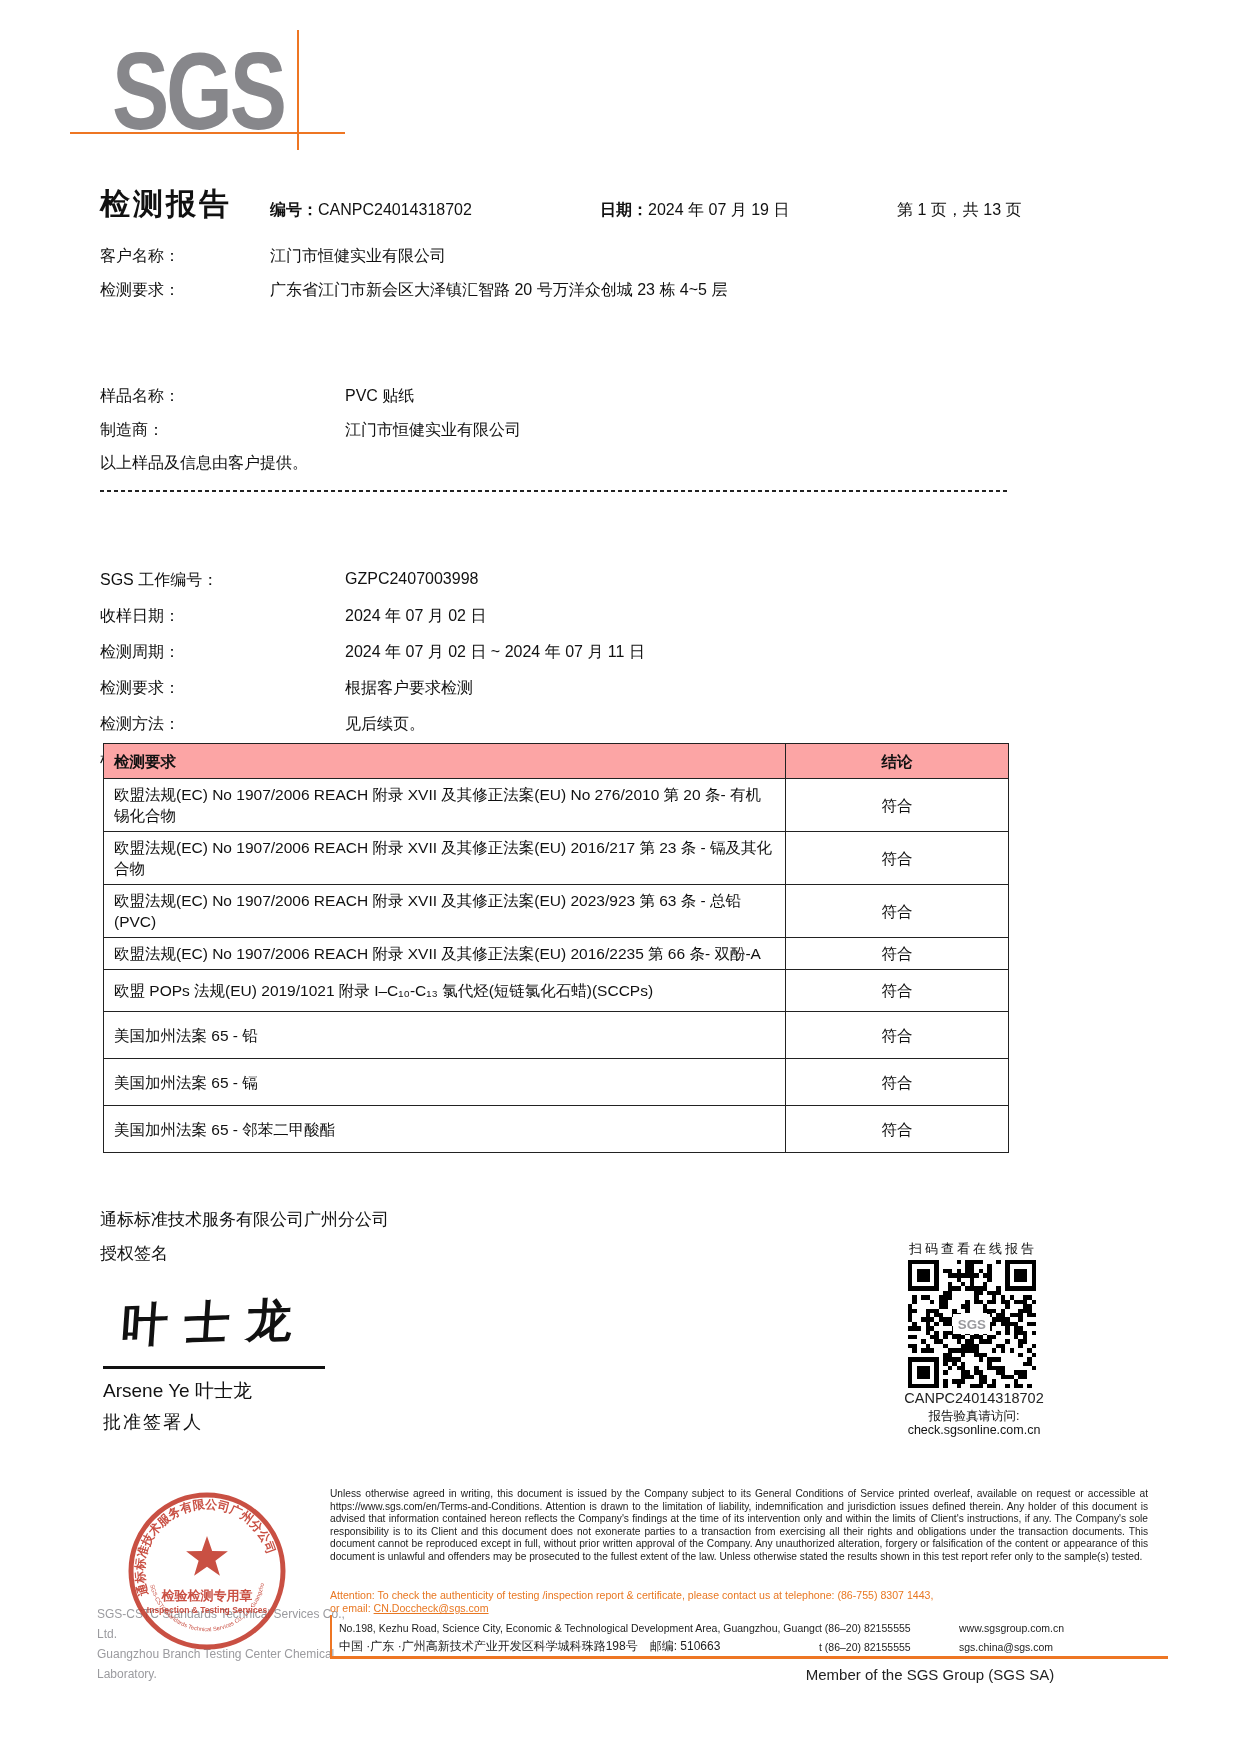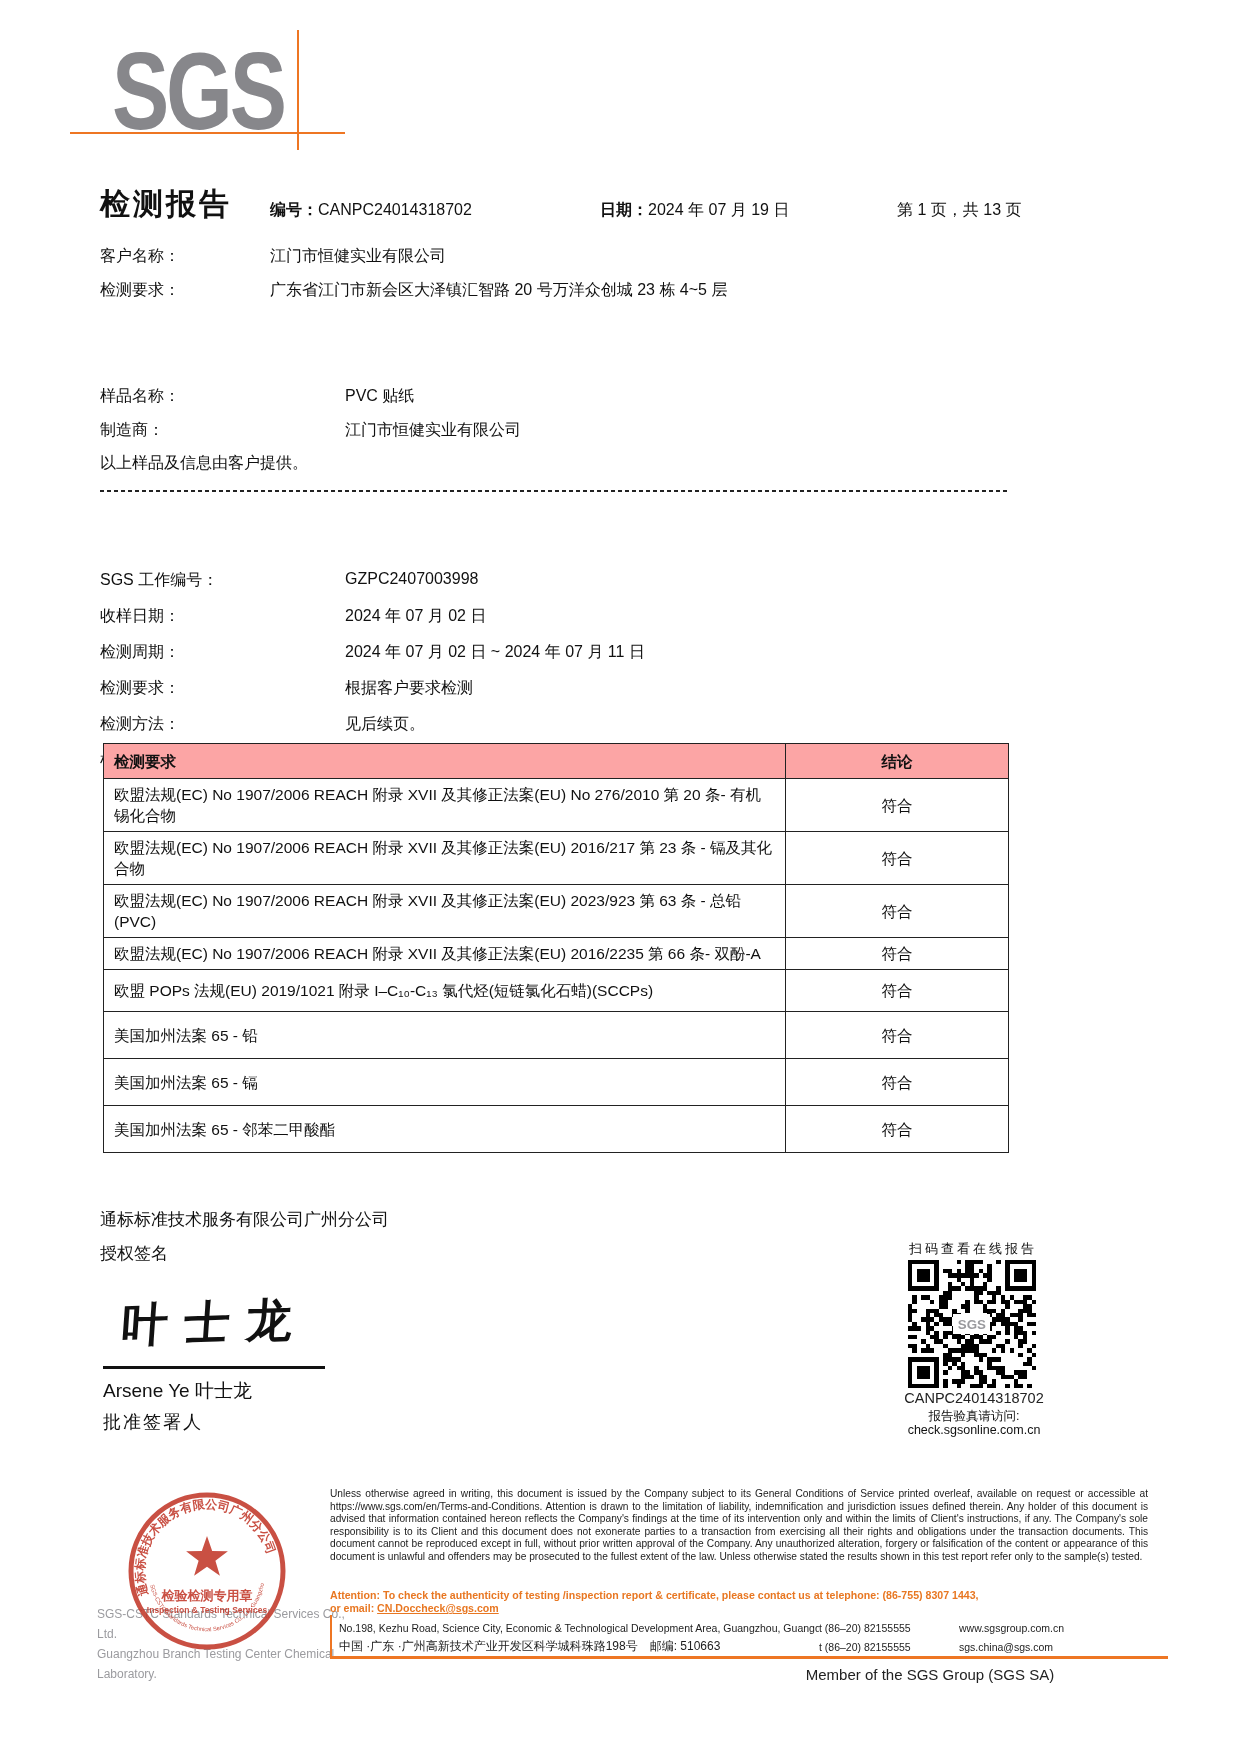--- a/index.html
+++ b/index.html
@@ -56,21 +56,21 @@
   .qr-caption{left:902px;top:1240px;width:142px;font-size:13px;font-weight:normal;letter-spacing:3px;text-align:center;}
   .qr-svg{left:908px;top:1260px;}
   .qr-number{left:877px;top:1390px;width:194px;text-align:center;font-size:14.5px;color:#222;}
   .qr-hint{left:877px;top:1408px;width:194px;text-align:center;font-size:12.5px;}
   .qr-url{left:877px;top:1423px;width:194px;text-align:center;font-size:12.5px;}
 
   
   .stamp{left:122px;top:1486px;opacity:0.88;}
   .stamp-behind{left:97px;top:1604px;width:250px;font-size:12px;line-height:20px;color:#9b9b9f;z-index:0;}
   .legal{left:330px;top:1488px;width:818px;font-size:10.2px;line-height:12.5px;text-align:justify;color:#1c1c1c;}
-  .attention{left:330px;top:1589px;width:818px;font-size:10.6px;line-height:13px;font-weight:bold;color:#e87722;}
+  .attention{left:330px;top:1589px;width:818px;font-size:10.6px;line-height:13px;font-weight:normal;color:#e87722;}
   .attention .u{text-decoration:underline;}
   .addr-vline{left:330px;top:1615px;width:2px;height:43px;background:#ee7623;}
   .addresses{left:339px;top:1618px;width:820px;font-size:10.5px;color:#1c1c1c;}
   .addr-row{display:flex;height:19px;align-items:center;}
   .addr-row .a{width:480px;white-space:nowrap;overflow:hidden;}
   .addr-row .t{width:140px;}
   .addr-row .w{flex:1;}
   .addr-cn{font-size:12px;}
   .footer-orange-line{left:330px;top:1656px;width:838px;height:2.5px;background:#ee7623;}
   .member{left:700px;top:1666px;width:460px;text-align:center;font-size:15px;color:#222;}

